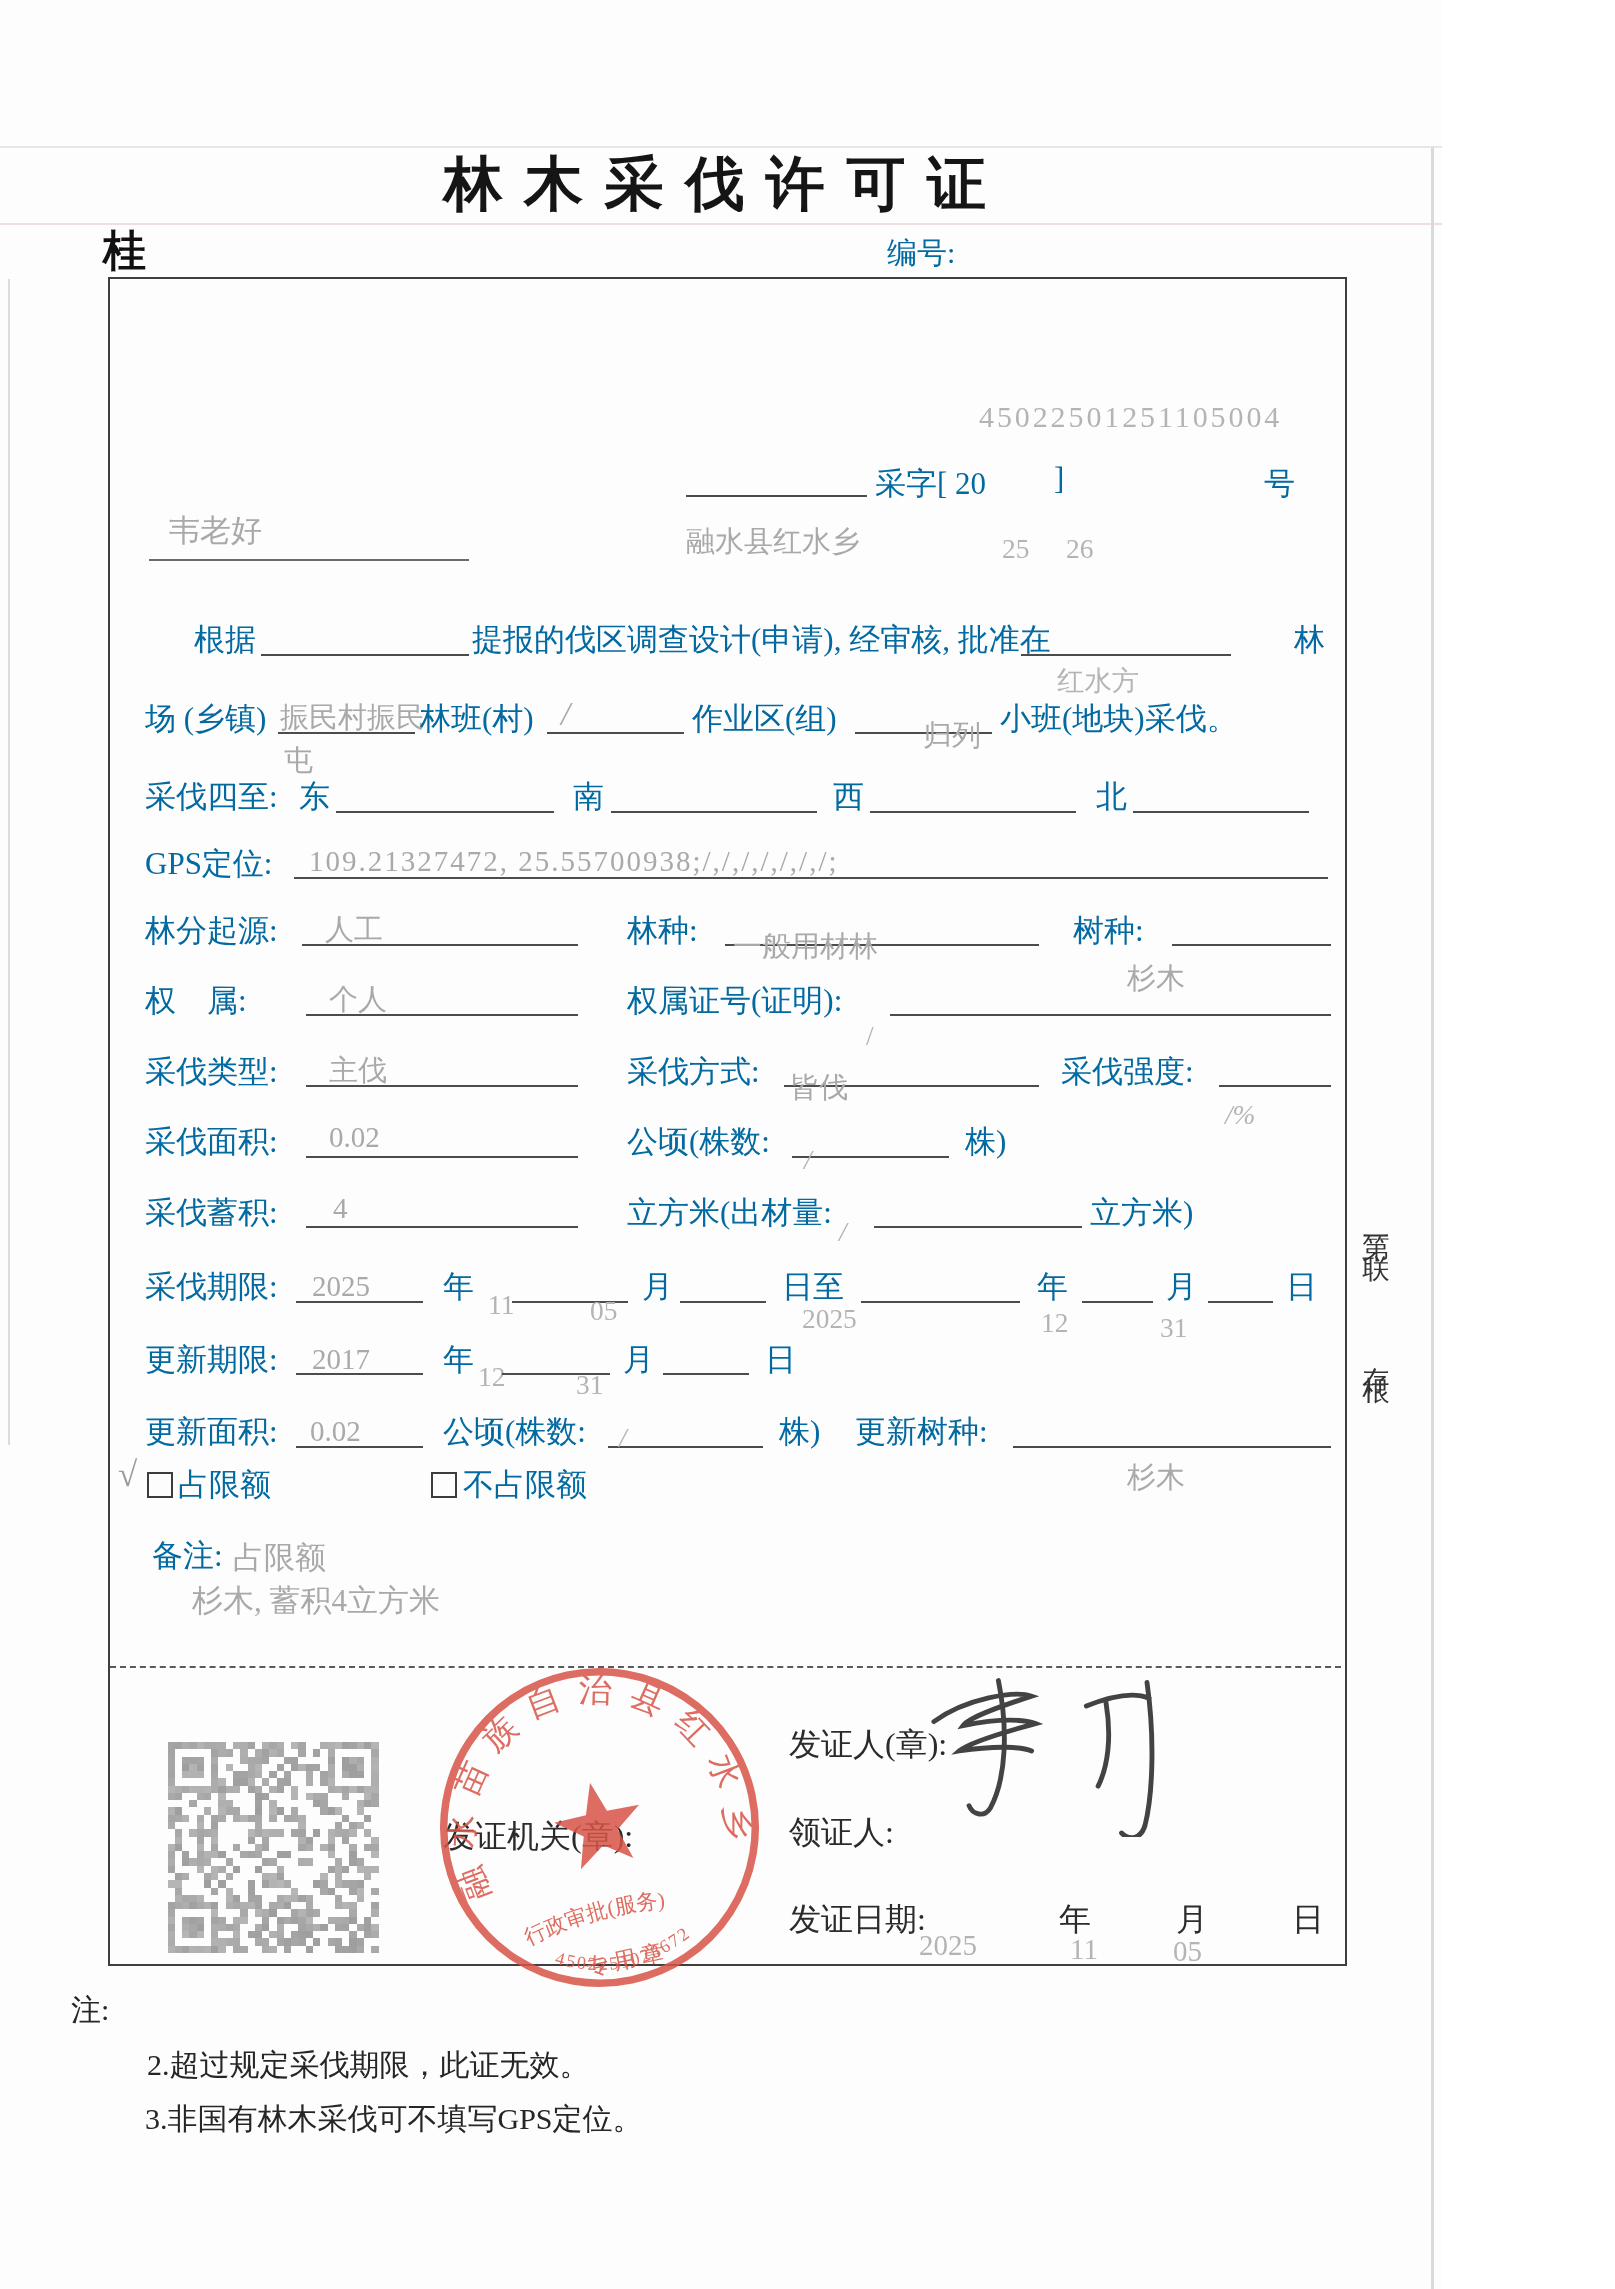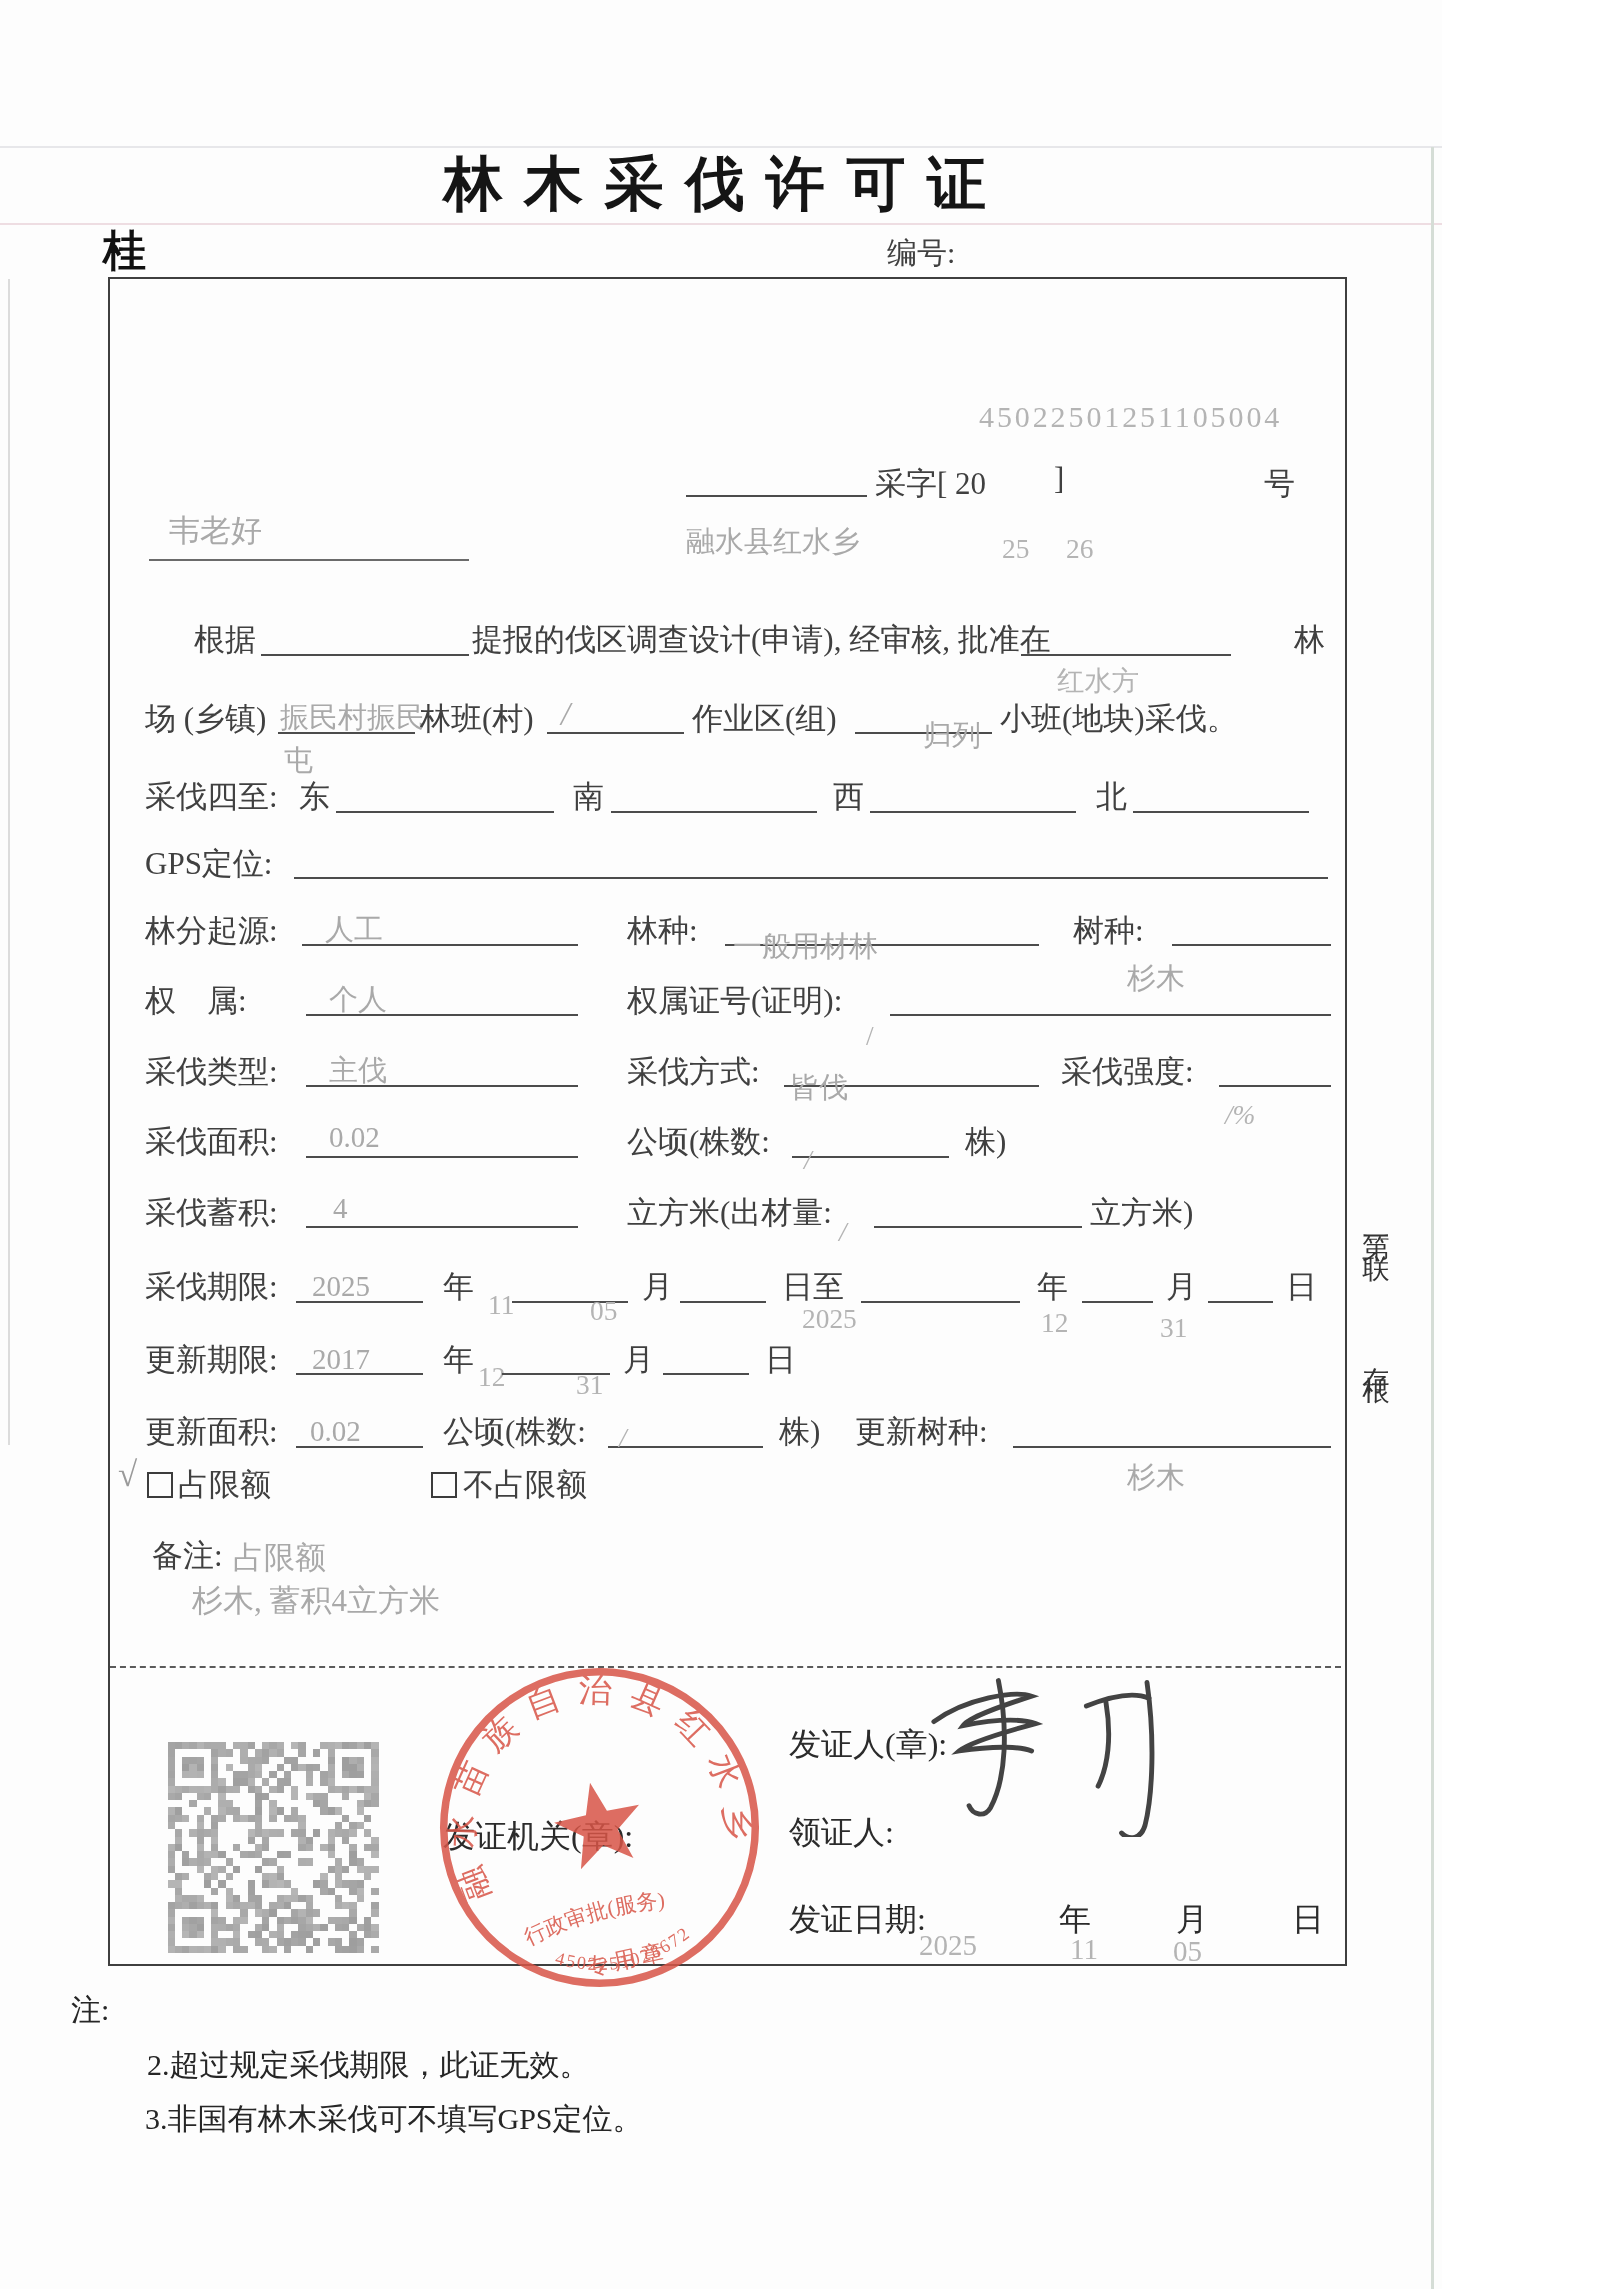--- a/index.html
+++ b/index.html
@@ -1,19 +1,19 @@
 <!DOCTYPE html>
 <html><head>
 <meta charset="utf-8">
 <style>
   html,body{margin:0;padding:0;background:#ffffff;}
   .page{position:relative;width:1442px;height:2290px;background:#fdfdfd;overflow:hidden;
         font-family:"Liberation Serif","DejaVu Serif",serif;color:#2b2b2b;}
   .abs{position:absolute;white-space:pre;}
-  .lbl{font-size:31px;color:#404040;font-family:Liberation Serif, serif;}
+  .lbl{font-size:31px;color:#0369a1;font-family:Liberation Serif, serif;}
   .big{font-size:32px;}
   .fill{font-size:29px;color:#a9a9a9;}
   .fill2{font-size:27.4px;color:#b4b4b4;}
   .u{position:absolute;height:0;border-bottom:2px solid #4c4c4c;}
   .ug{position:absolute;height:0;border-bottom:2px solid #6b6b6b;}
   .box{position:absolute;left:108px;top:277px;width:1235px;height:1685px;border:2px solid #3f3f3f;}
   .dash{position:absolute;left:110px;top:1666px;width:1231px;height:0;border-bottom:2px dashed #5a5a5a;}
   .cb{position:absolute;width:21.6px;height:21.6px;border:2px solid #3c3c3c;background:#fdfdfd;}
   .title{position:absolute;left:108px;top:145px;width:1235px;text-align:center;
          font-size:59px;font-weight:bold;letter-spacing:21.6px;color:#151515;}
@@ -81,20 +81,21 @@
   <div class="u" style="left:336px;top:811px;width:218px;"></div>
   <span class="abs lbl" style="left:573px;top:776px;">南</span>
   <div class="u" style="left:611px;top:811px;width:206px;"></div>
   <span class="abs lbl" style="left:833px;top:776px;">西</span>
   <div class="u" style="left:870px;top:811px;width:206px;"></div>
   <span class="abs lbl" style="left:1096px;top:776px;">北</span>
   <div class="u" style="left:1133px;top:811px;width:176px;"></div>
 
   <span class="abs lbl" style="left:145px;top:843px;">GPS定位:</span>
   <div class="u" style="left:294px;top:877px;width:1034px;"></div>
+  <span class="abs fill" style="left:309px;top:845px;letter-spacing:2px;">109.21327472, 25.55700938;/,/,/,/,/,/,/;</span>
 
   <span class="abs lbl" style="left:145px;top:910px;">林分起源:</span>
   <div class="u" style="left:302px;top:944px;width:276px;"></div>
   <span class="abs fill" style="left:325px;top:910px;">人工</span>
   <span class="abs lbl" style="left:627px;top:910px;">林种:</span>
   <div class="u" style="left:725px;top:944px;width:314px;"></div>
   <span class="abs fill" style="left:733px;top:927px;">一般用材林</span>
   <span class="abs lbl" style="left:1073px;top:910px;">树种:</span>
   <div class="u" style="left:1172px;top:944px;width:159px;"></div>
   <span class="abs fill" style="left:1127px;top:959px;">杉木</span>

